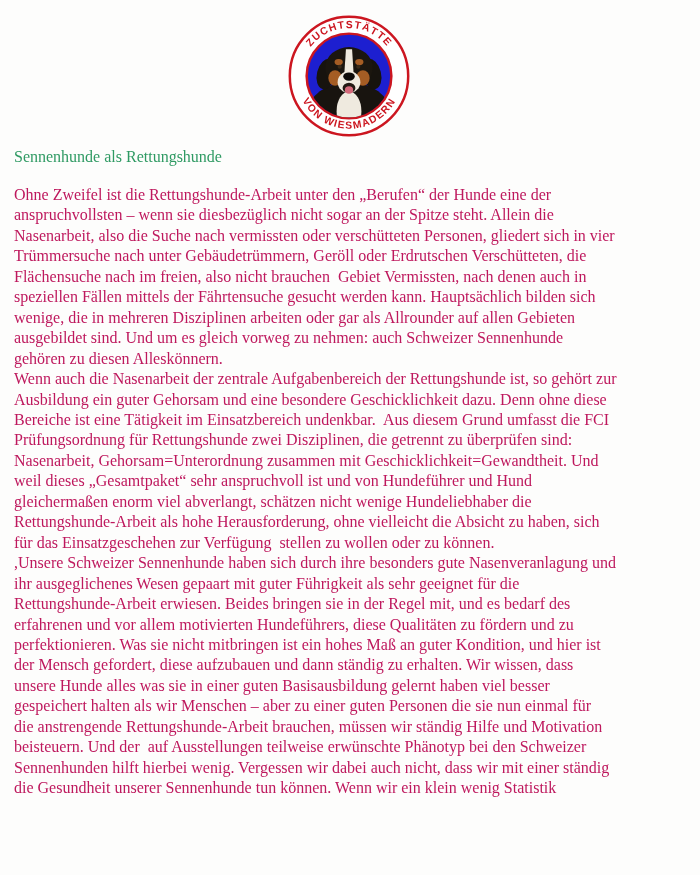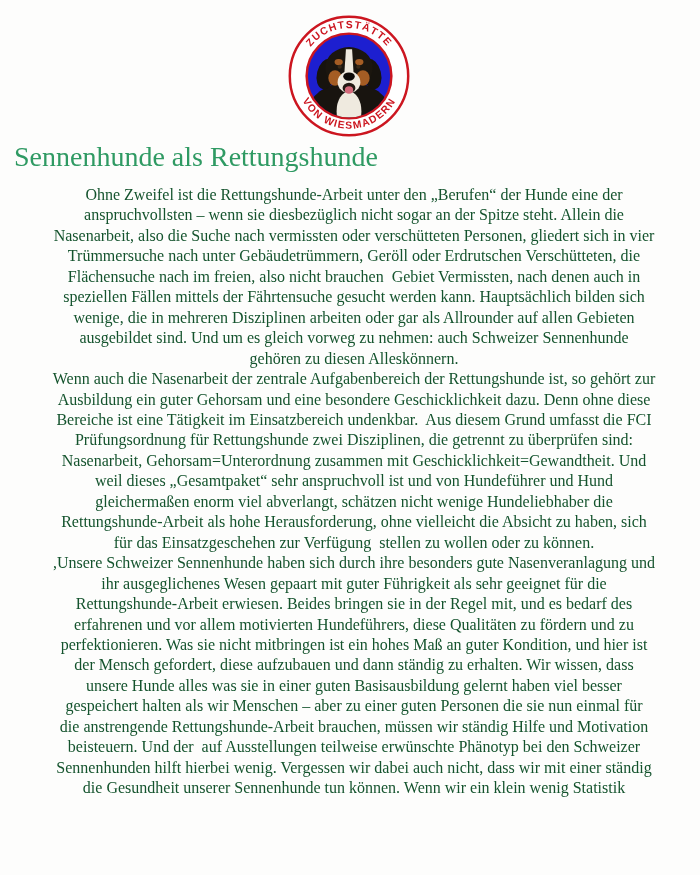--- a/index.html
+++ b/index.html
@@ -26,21 +26,21 @@
   .logo-arc-text {
     font-family: "Liberation Sans", sans-serif;
     font-weight: bold;
     font-size: 10px;
     letter-spacing: 1.2px;
   }
   .page-title {
     position: absolute;
     left: 14px;
     top: 144px;
-    font-size: 28px;
+    font-size: 16px;
     line-height: 26px;
     font-weight: normal;
     margin: 0;
   }
   .body-text {
     position: absolute;
     left: 14px;
     top: 185px;
     width: 680px;
     font-size: 16px;
@@ -104,21 +104,21 @@
         <textPath href="#arcTop" startOffset="50%" text-anchor="middle">ZUCHTSTÄTTE</textPath>
       </text>
       <text class="logo-arc-text" fill="#cc1620">
         <textPath href="#arcBot" startOffset="50%" text-anchor="middle">VON WIESMADERN</textPath>
       </text>
     </svg>
   </div>
 
   <h1 class="page-title" style="color: rgb(47, 154, 99);">Sennenhunde als Rettungshunde</h1>
 
-  <div class="body-text" style="color: #14532d; text-align: center;">
+  <div class="body-text" style="color: #be185d;">
       <div class="line">Ohne Zweifel ist die Rettungshunde-Arbeit unter den „Berufen“ der Hunde eine der</div>
       <div class="line">anspruchvollsten – wenn sie diesbezüglich nicht sogar an der Spitze steht. Allein die</div>
       <div class="line">Nasenarbeit, also die Suche nach vermissten oder verschütteten Personen, gliedert sich in vier</div>
       <div class="line">Trümmersuche nach unter Gebäudetrümmern, Geröll oder Erdrutschen Verschütteten, die</div>
       <div class="line">Flächensuche nach im freien, also nicht brauchen  Gebiet Vermissten, nach denen auch in</div>
       <div class="line">speziellen Fällen mittels der Fährtensuche gesucht werden kann. Hauptsächlich bilden sich</div>
       <div class="line">wenige, die in mehreren Disziplinen arbeiten oder gar als Allrounder auf allen Gebieten</div>
       <div class="line">ausgebildet sind. Und um es gleich vorweg zu nehmen: auch Schweizer Sennenhunde</div>
       <div class="line">gehören zu diesen Alleskönnern.</div>
       <div class="line">Wenn auch die Nasenarbeit der zentrale Aufgabenbereich der Rettungshunde ist, so gehört zur</div>

